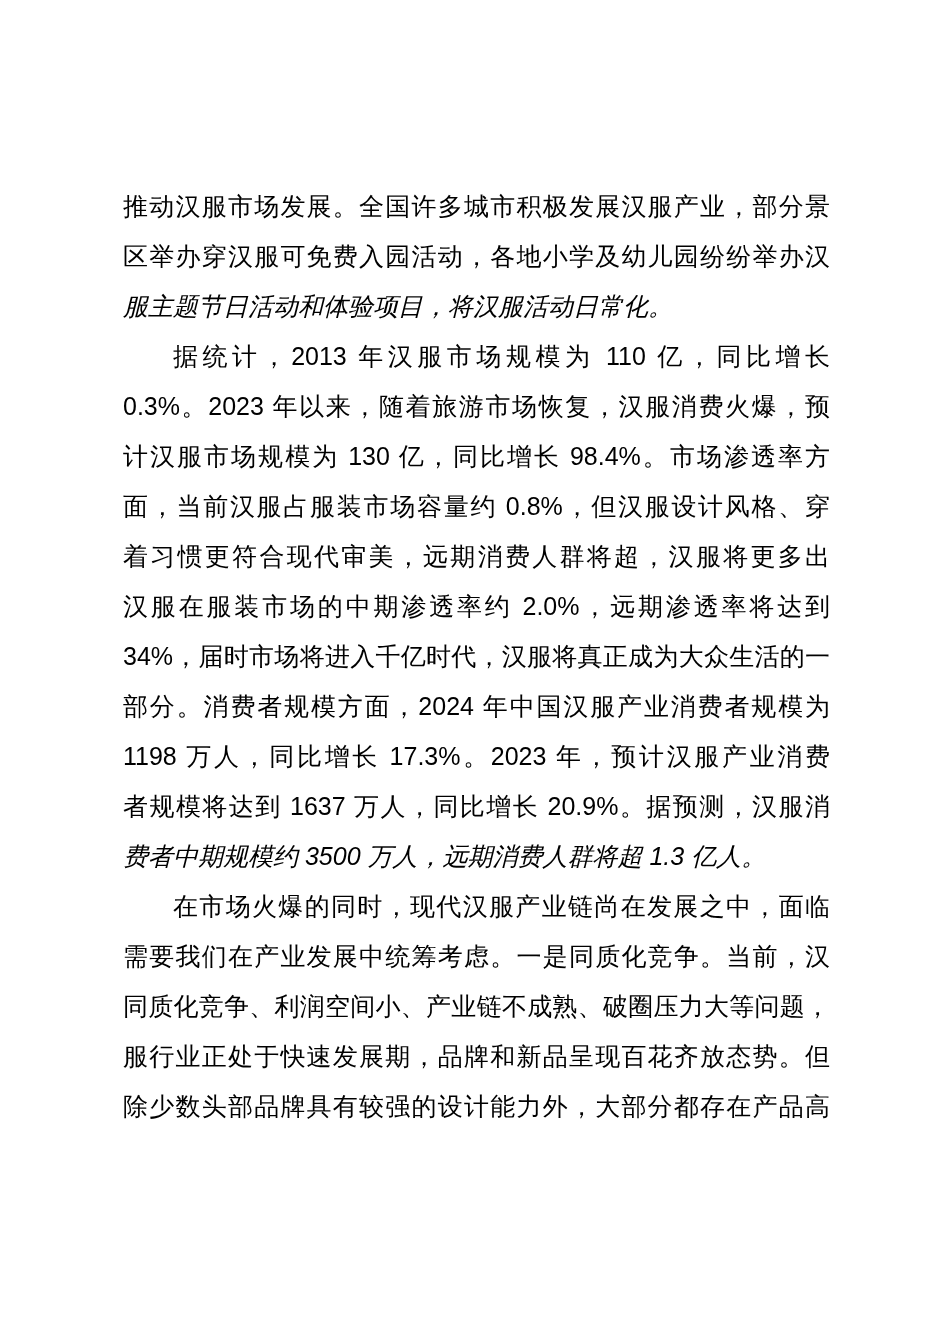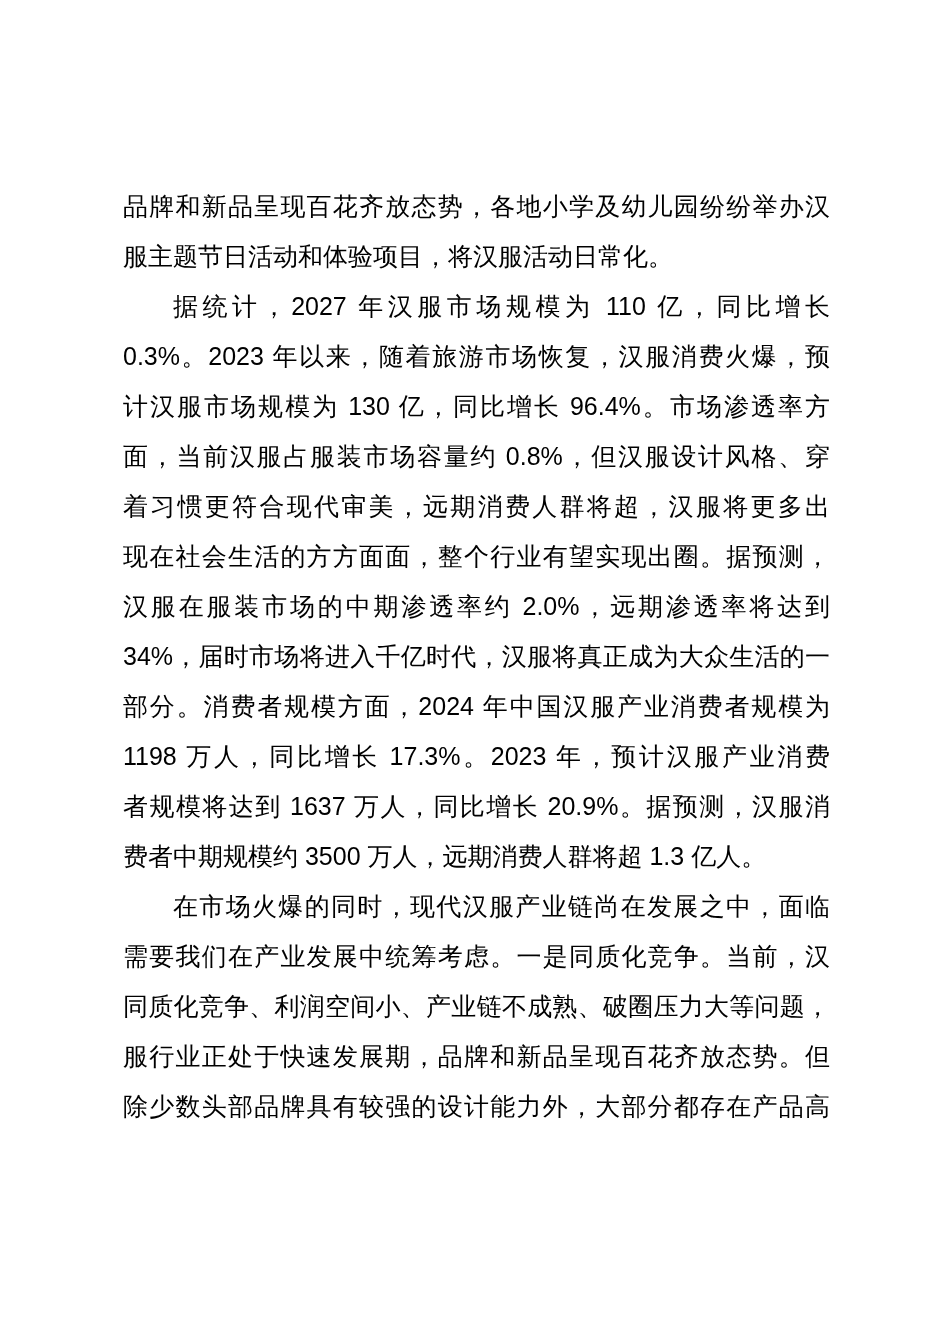--- a/index.html
+++ b/index.html
@@ -39,37 +39,38 @@
     text-align: justify;
     
     text-align-last: justify;
     overflow: visible;
   }
   .line.indent {
     text-indent: 50px; 
   }
   .line.para-end {
     text-align-last: left; 
+    font-style: italic;
   }
 </style>
 </head>
 <body>
 
 <div class="page">
   <div class="text-block">
 
-    <p class="line">品牌和新品呈现百花齐放态势，各地小学及幼儿园纷纷举办汉</p>
+    <p class="line">推动汉服市场发展。全国许多城市积极发展汉服产业，部分景</p>
+    <p class="line">区举办穿汉服可免费入园活动，各地小学及幼儿园纷纷举办汉</p>
     <p class="line para-end">服主题节日活动和体验项目，将汉服活动日常化。</p>
 
-    <p class="line indent">据统计，2027 年汉服市场规模为 110 亿，同比增长</p>
+    <p class="line indent">据统计，2013 年汉服市场规模为 110 亿，同比增长</p>
     <p class="line">0.3%。2023 年以来，随着旅游市场恢复，汉服消费火爆，预</p>
-    <p class="line">计汉服市场规模为 130 亿，同比增长 96.4%。市场渗透率方</p>
+    <p class="line">计汉服市场规模为 130 亿，同比增长 98.4%。市场渗透率方</p>
     <p class="line">面，当前汉服占服装市场容量约 0.8%，但汉服设计风格、穿</p>
     <p class="line">着习惯更符合现代审美，远期消费人群将超，汉服将更多出</p>
-    <p class="line">现在社会生活的方方面面，整个行业有望实现出圈。据预测，</p>
     <p class="line">汉服在服装市场的中期渗透率约 2.0%，远期渗透率将达到</p>
     <p class="line">34%，届时市场将进入千亿时代，汉服将真正成为大众生活的一</p>
     <p class="line">部分。消费者规模方面，2024 年中国汉服产业消费者规模为</p>
     <p class="line">1198 万人，同比增长 17.3%。2023 年，预计汉服产业消费</p>
     <p class="line">者规模将达到 1637 万人，同比增长 20.9%。据预测，汉服消</p>
     <p class="line para-end">费者中期规模约 3500 万人，远期消费人群将超 1.3 亿人。</p>
 
     <p class="line indent">在市场火爆的同时，现代汉服产业链尚在发展之中，面临</p>
     <p class="line">需要我们在产业发展中统筹考虑。一是同质化竞争。当前，汉</p>
     <p class="line">同质化竞争、利润空间小、产业链不成熟、破圈压力大等问题，</p>

